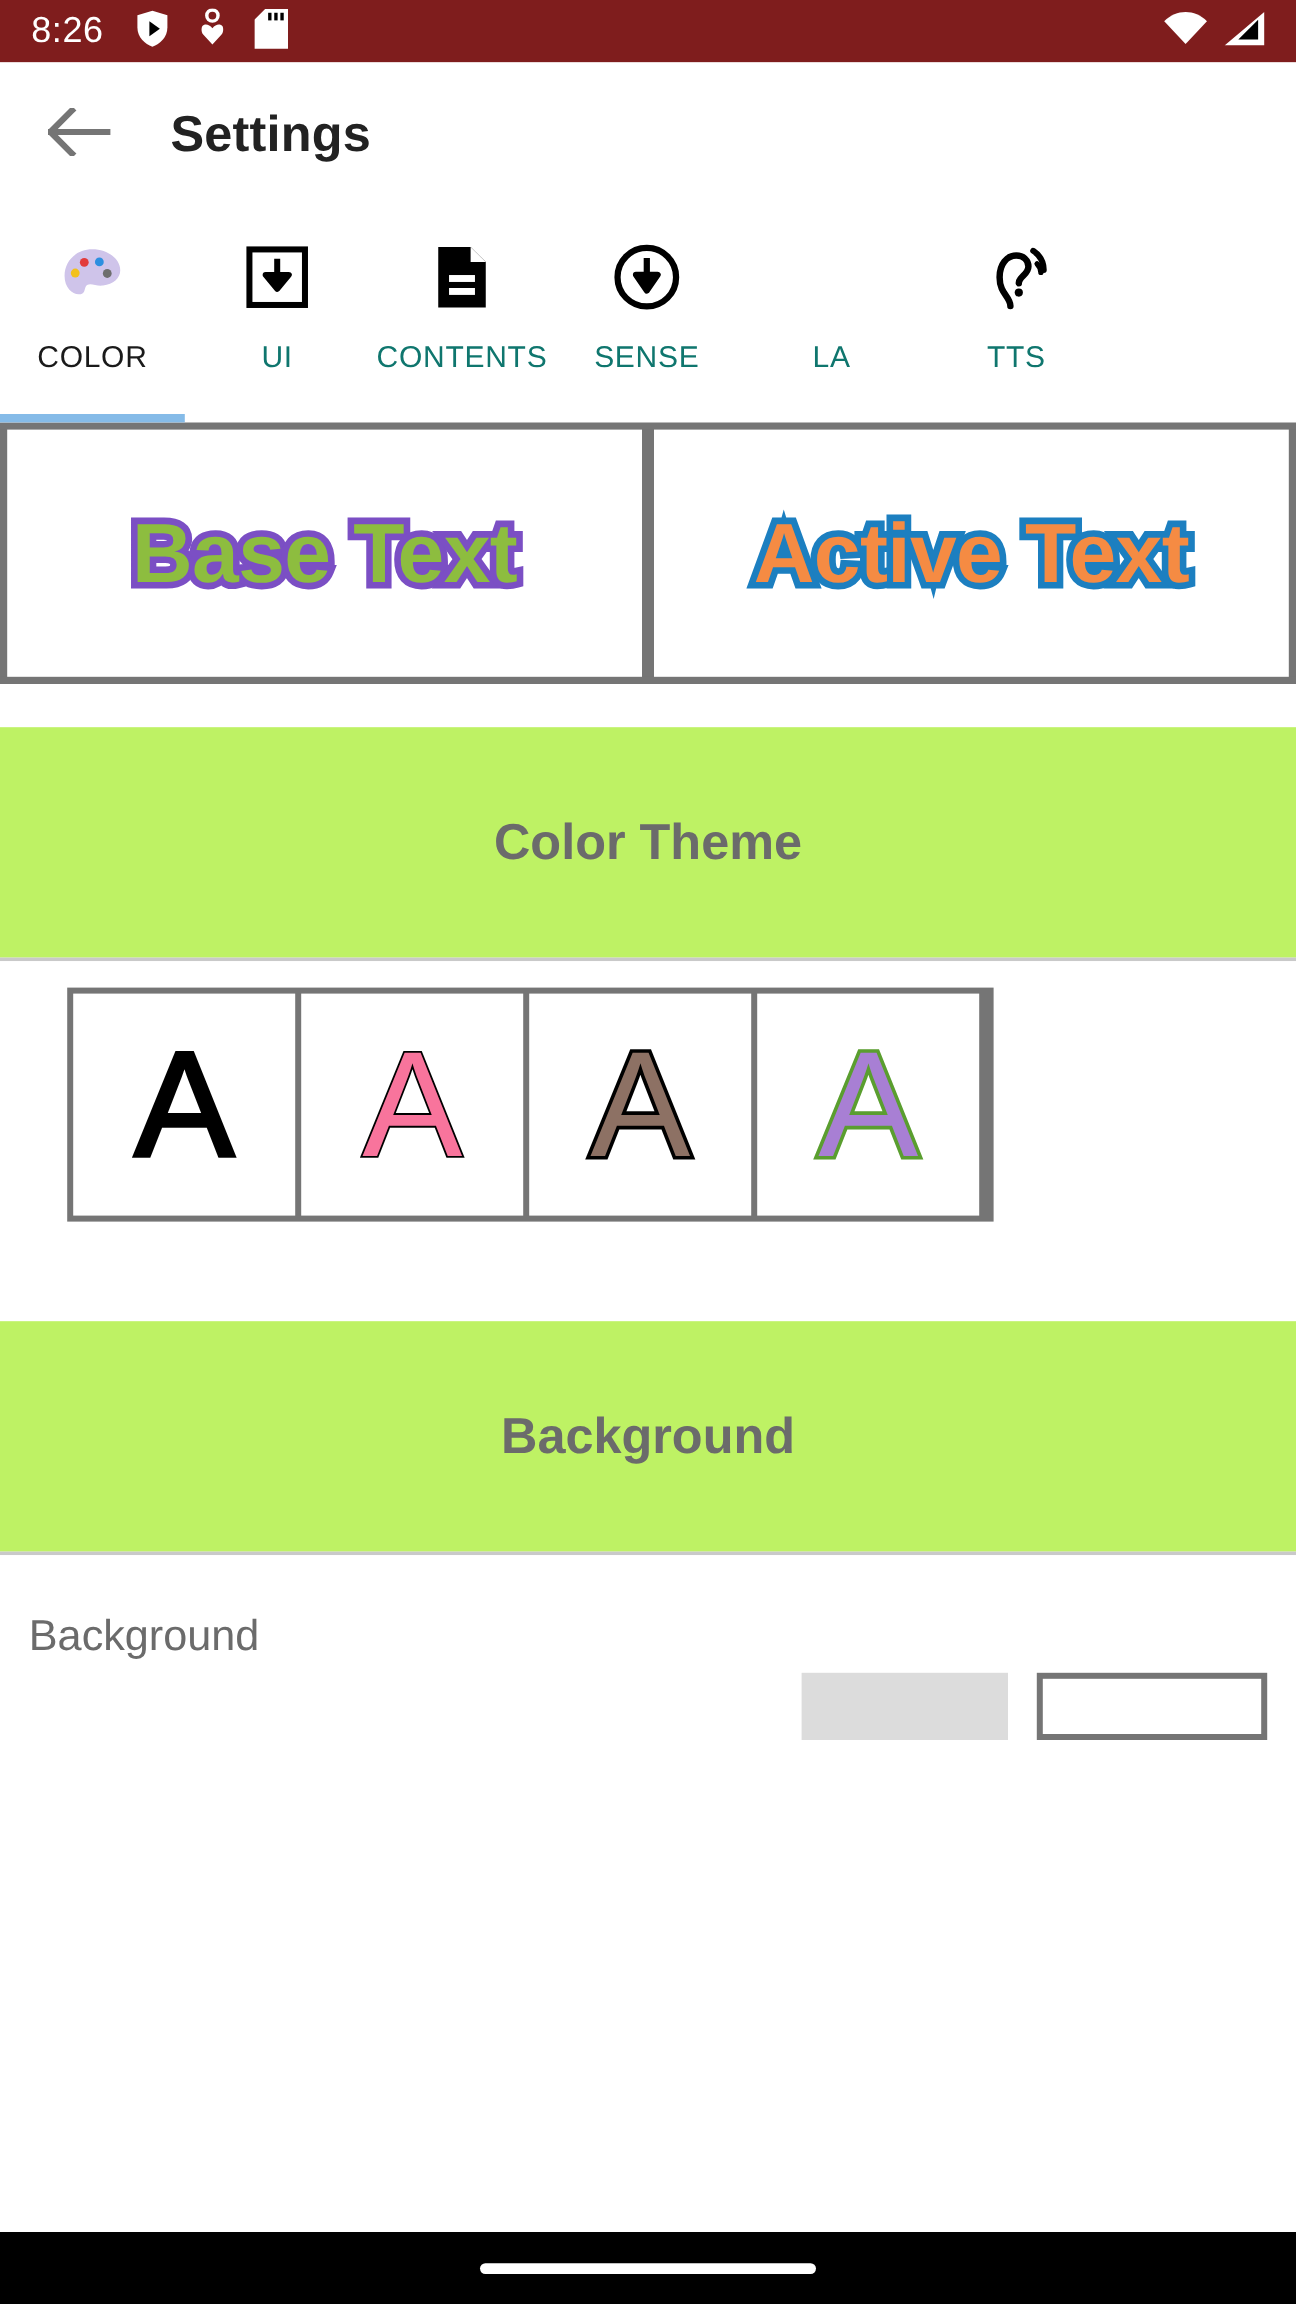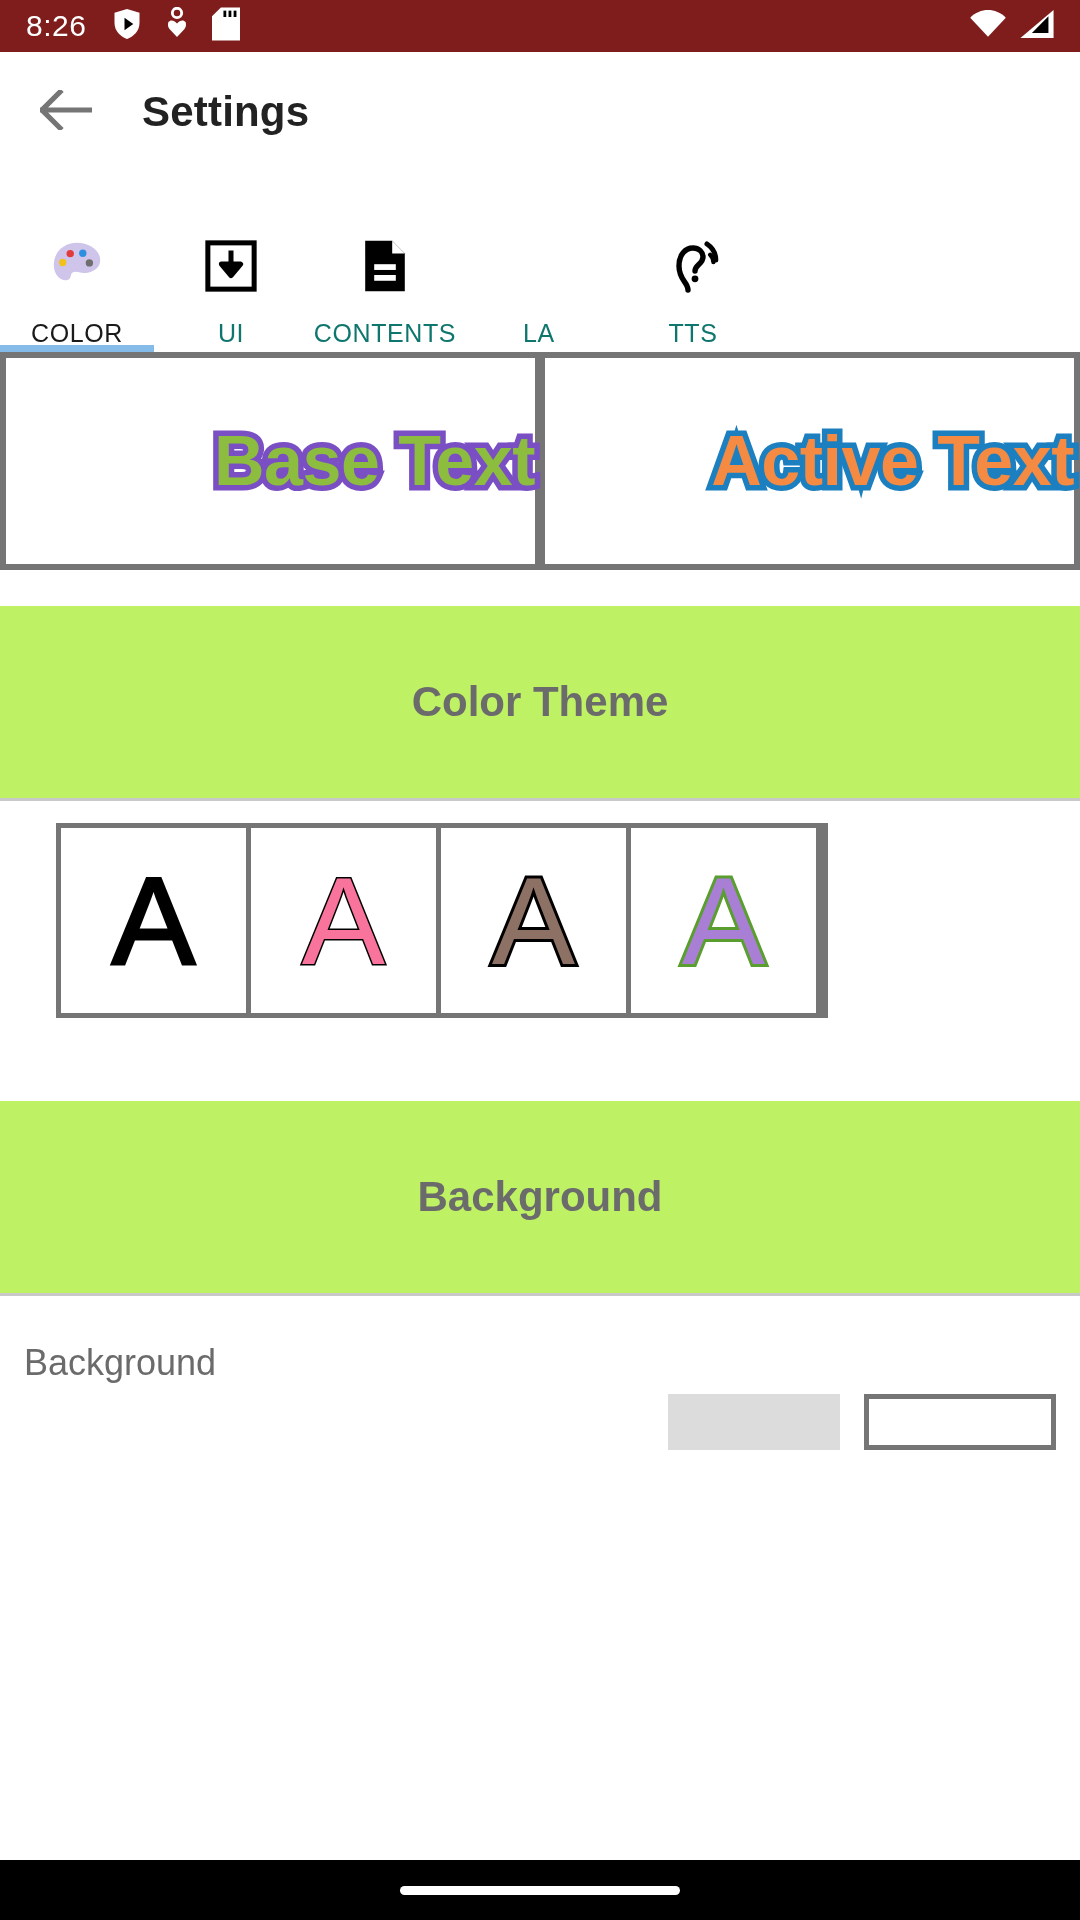--- a/index.html
+++ b/index.html
@@ -22,38 +22,38 @@
   
   .appbar{ height:120px; display:flex; align-items:center; padding:0 34px; background:#fff; }
   .back-btn{ width:64px; height:64px; display:flex; align-items:center; justify-content:center; }
   .appbar-title{ font-size:42px; font-weight:700; color:#222; margin-left:44px; letter-spacing:.2px;text-align:right; }
 
   
   .tabs-wrap{ position:relative; background:#fff; height:180px; }
   .tabs{ display:flex; align-items:flex-end; height:176px; padding-left:0; }
   .tab{
     flex:0 0 auto; width:154px; height:176px;
-    display:flex; flex-direction:column; align-items:center; justify-content:flex-end;
+    display:flex; flex-direction:column; align-items:center; justify-content:flex-start;
     padding-top:24px;
   }
   .tab-icon{ height:70px; display:flex; align-items:center; justify-content:center; }
   .tab-label{ margin-top:18px; font-size:25px; letter-spacing:.6px; color:#0f766e; font-weight:500; }
   .tab.active .tab-label{ color:#1a1a1a; }
   .tab-indicator{
     position:absolute; left:0; bottom:0; width:154px; height:7px; background:#85bbe8;
   }
 
   
   .preview-row{
     display:flex; background:#757575;
     border-top:6px solid #757575; border-bottom:6px solid #757575;
     height:218px;
   }
   .preview-box{
-    flex:1; background:#fff; display:flex; align-items:center; justify-content:flex-end;
+    flex:1; background:#fff; display:flex; align-items:center; justify-content:center;
     margin:0; height:100%;
   }
   .preview-box.left{ margin-left:6px; margin-right:5px; }
   .preview-box.right{ margin-right:6px; margin-left:5px; }
   .pv-text{
     font-size:70px; font-weight:700; letter-spacing:-.5px; white-space:nowrap;
   }
   .pv-base{
     color:#8dbd3f;
     -webkit-text-stroke:11px #7b4fc4;
@@ -181,20 +181,29 @@
         <svg width="54" height="54" viewBox="0 0 26 30">
           <path d="M2 1 H17 L24 8 V29 H2 Z" fill="#000"></path>
           <path d="M17 1 V8 H24 Z" fill="#fff"></path>
           <rect x="7" y="14" width="12" height="3.2" fill="#fff"></rect>
           <rect x="7" y="20" width="12" height="3.2" fill="#fff"></rect>
         </svg>
       </div>
       <div class="tab-label">CONTENTS</div>
     </div>
 
+    <div class="tab">
+      <div class="tab-icon">
+        <svg width="56" height="56" viewBox="0 0 28 28">
+          <circle cx="14" cy="14" r="12.2" fill="none" stroke="#000" stroke-width="2.6"></circle>
+          <path d="M14 6 V16 M9.5 13 L14 19.5 L18.5 13 Z" stroke="#000" stroke-width="2.6" fill="#000" stroke-linejoin="round"></path>
+        </svg>
+      </div>
+      <div class="tab-label">SENSE</div>
+    </div>
 
     <div class="tab">
       <div class="tab-icon"></div>
       <div class="tab-label">LA</div>
     </div>
 
     <div class="tab">
       <div class="tab-icon">
         <svg width="56" height="56" viewBox="0 0 28 28">
           <path d="M11.5 26 C11.5 22 7 21 7 14 C7 8.5 10 5 14 5 C17 5 19 7 19 9.5 C19 13 15 13.5 15 16.5" fill="none" stroke="#000" stroke-width="2.7" stroke-linecap="round"></path>

